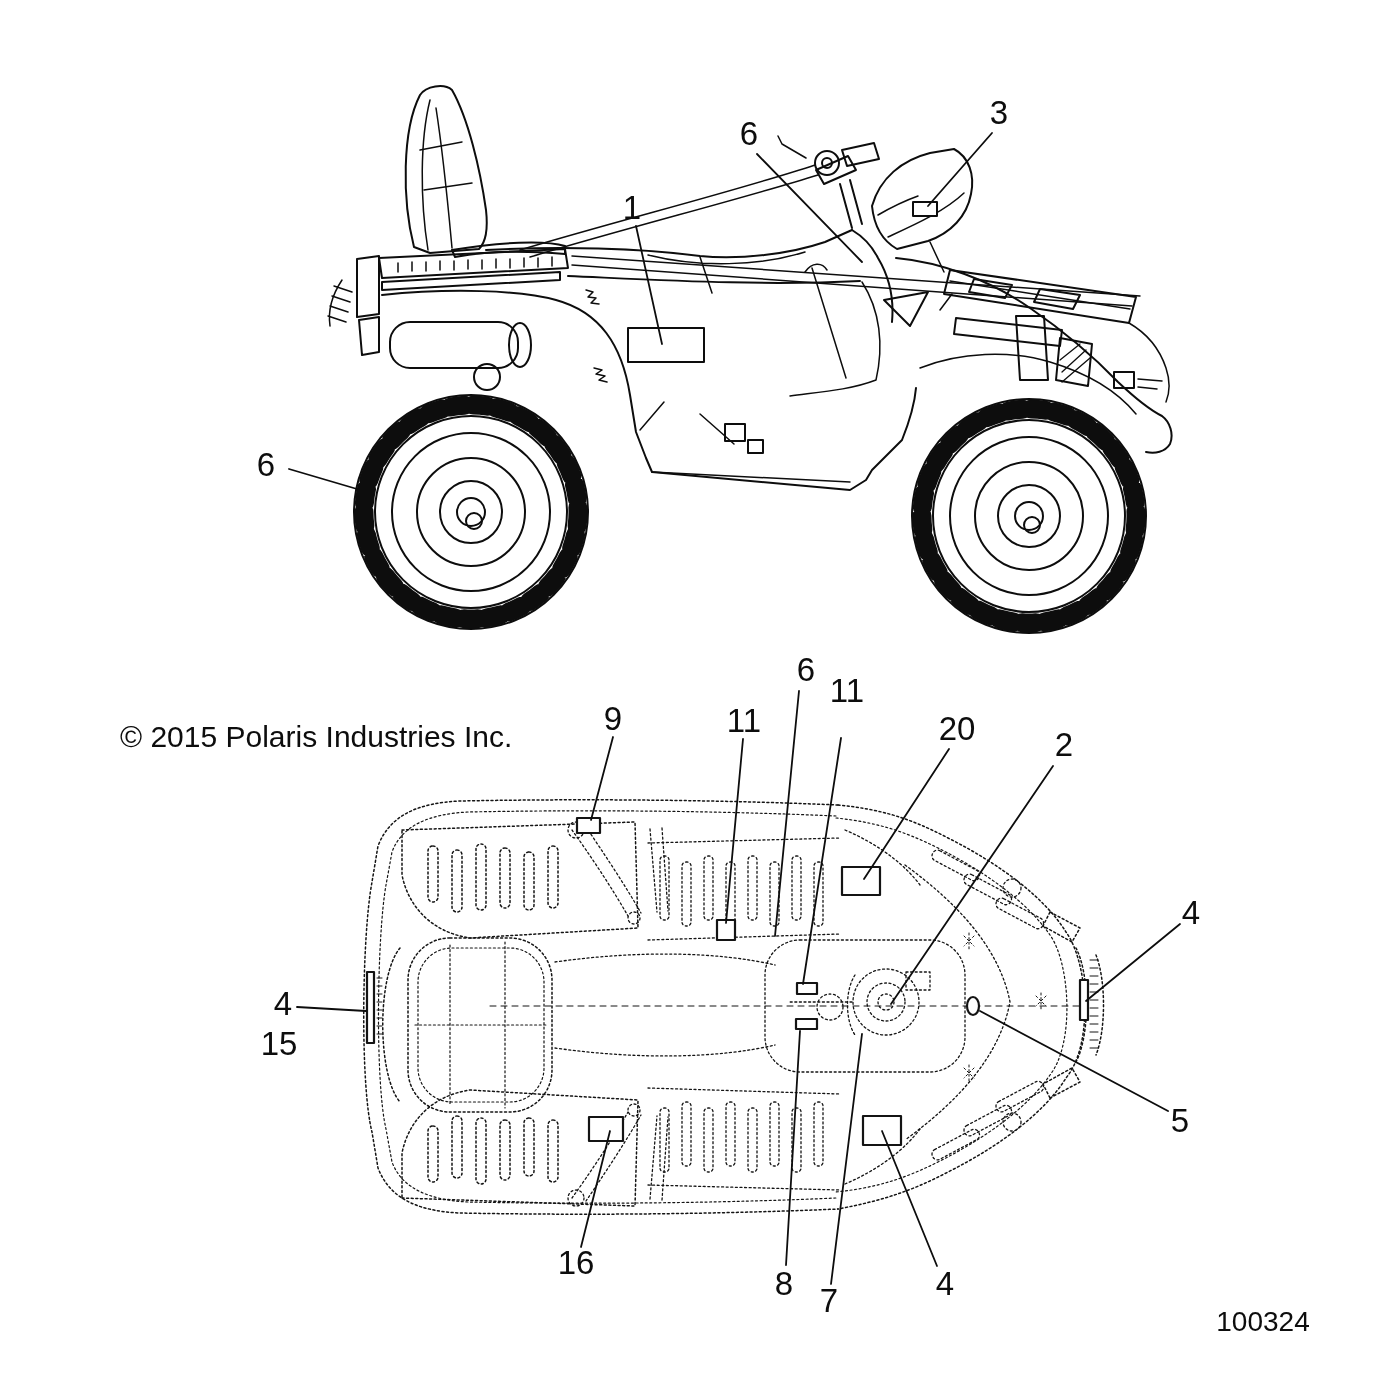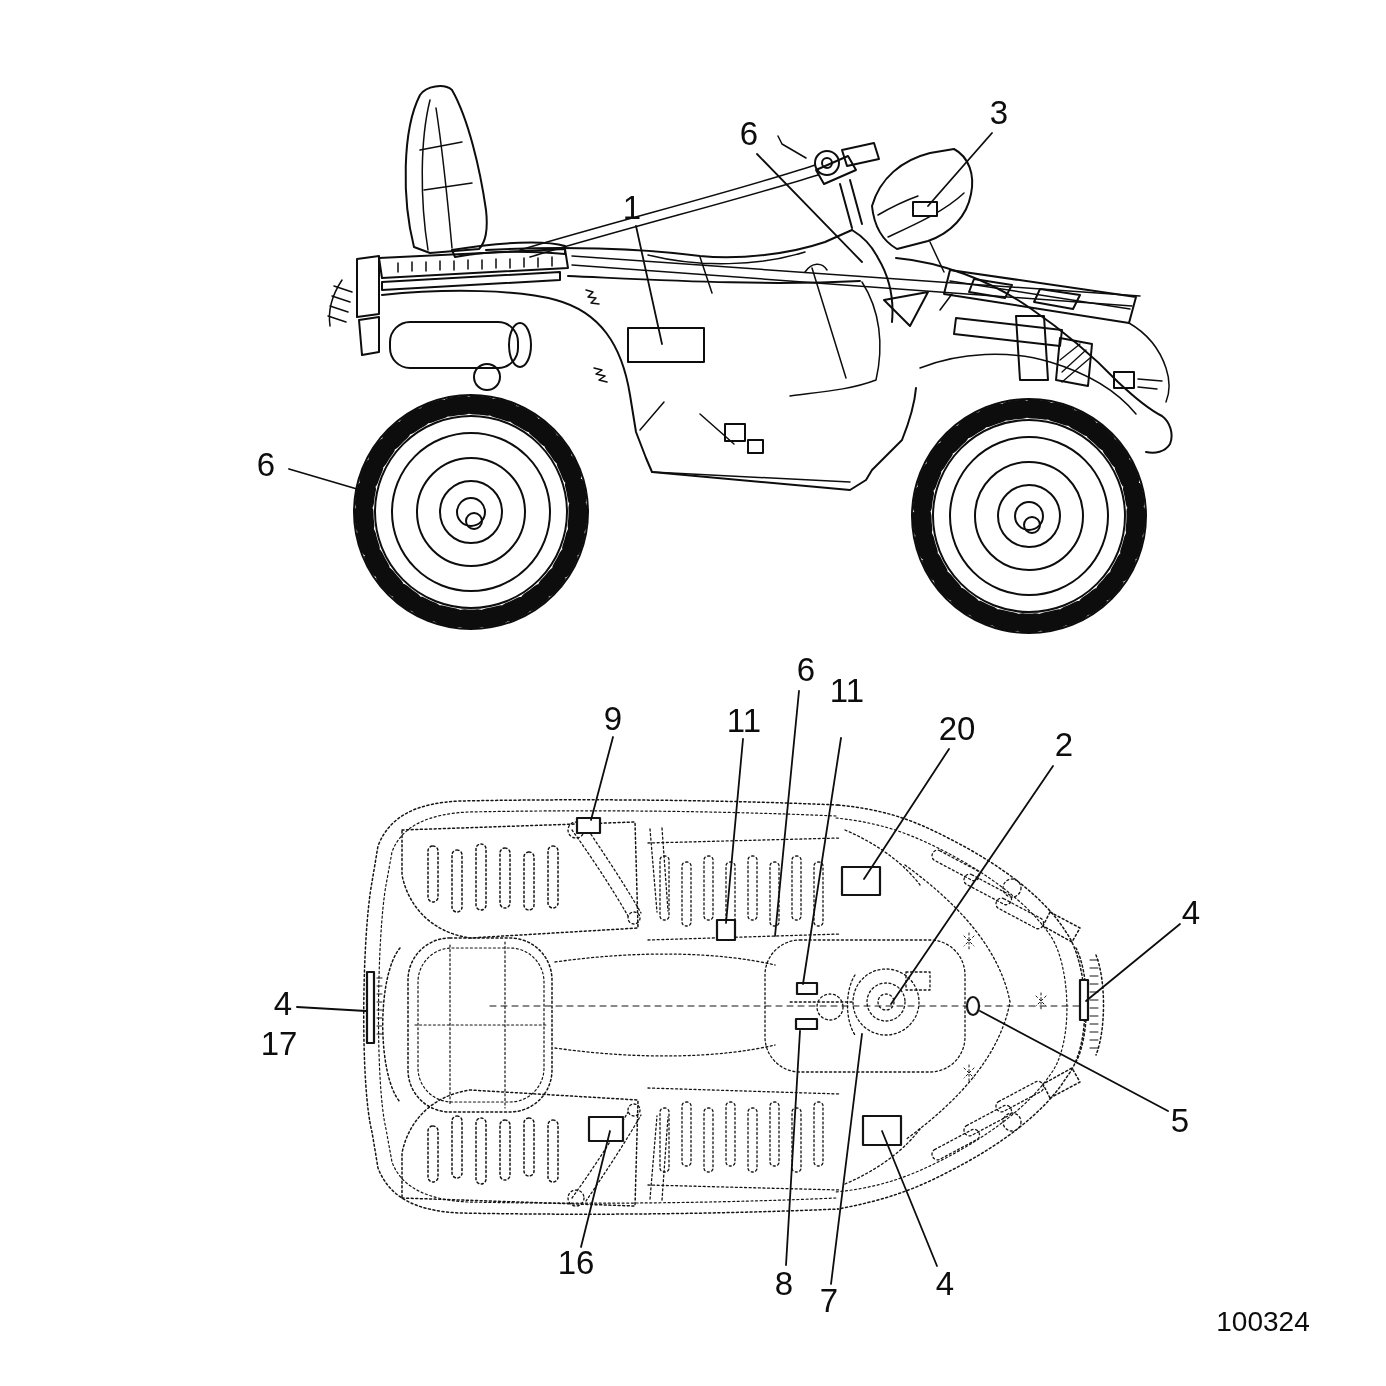--- a/index.html
+++ b/index.html
@@ -260,21 +260,22 @@
 <div class="callout" style="left:266px;top:464px">6</div>
 <div class="callout" style="left:613px;top:718px">9</div>
 <div class="callout" style="left:744px;top:720px">11</div>
 <div class="callout" style="left:806px;top:669px">6</div>
 <div class="callout" style="left:847px;top:690px">11</div>
 <div class="callout" style="left:957px;top:728px">20</div>
 <div class="callout" style="left:1064px;top:744px">2</div>
 <div class="callout" style="left:1191px;top:912px">4</div>
 <div class="callout" style="left:1180px;top:1120px">5</div>
 <div class="callout" style="left:283px;top:1003px">4</div>
-<div class="callout" style="left:279px;top:1043px">17</div>
+<div class="callout" style="left:279px;top:1043px">15</div>
 <div class="callout" style="left:576px;top:1262px">16</div>
 <div class="callout" style="left:784px;top:1283px">8</div>
 <div class="callout" style="left:829px;top:1300px">7</div>
 <div class="callout" style="left:945px;top:1283px">4</div>
 
+<div class="copyright">© 2015 Polaris Industries Inc.</div>
 <div class="partnum">100324</div>
 
 </div>
 
 </body></html>

